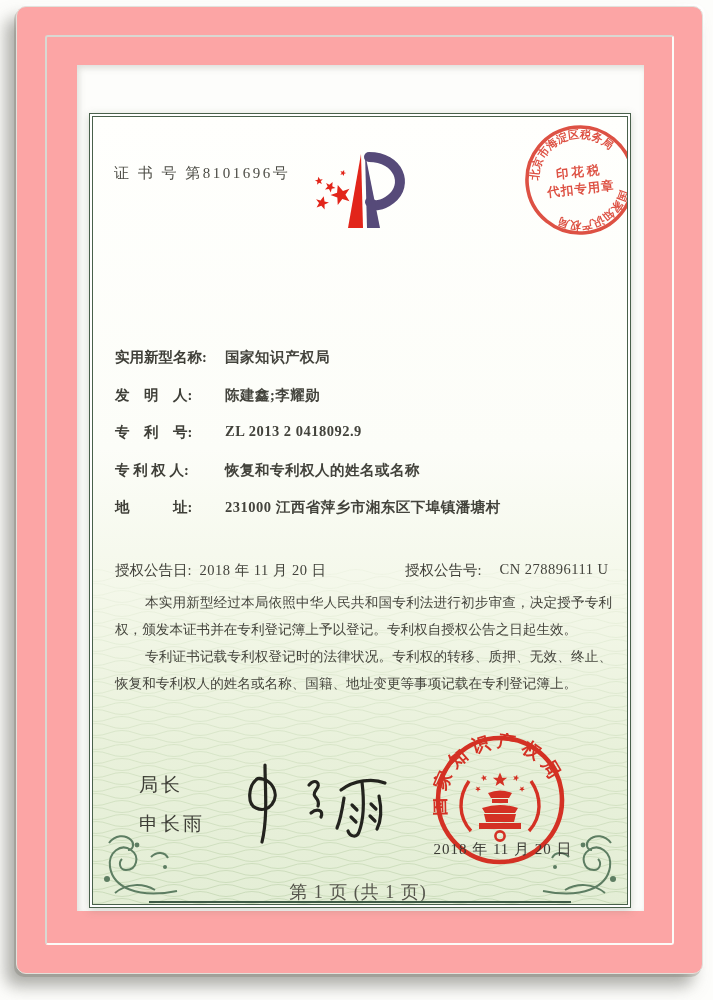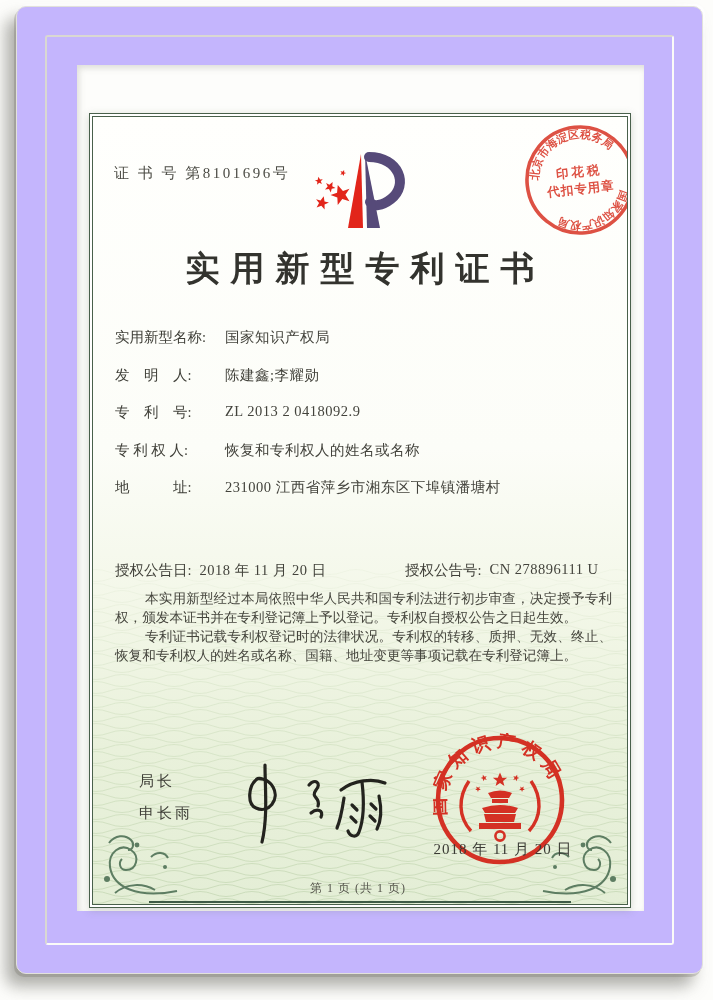--- a/index.html
+++ b/index.html
@@ -1,54 +1,54 @@
 <!DOCTYPE html>
 <html><head>
 <meta charset="utf-8">
 <style>
   html,body{margin:0;padding:0;background:#ffffff;}
   .scene{position:relative;width:713px;height:1000px;background:#fdfdfb;overflow:hidden;
          font-family:"Liberation Serif","DejaVu Serif",serif;}
   
-  .frame{position:absolute;left:16px;top:6px;right:10px;bottom:26px;background:#c4b5fd;
+  .frame{position:absolute;left:16px;top:6px;right:10px;bottom:26px;background:#fca5a5;
          border-radius:10px;border:1px solid #e2e1db;
          box-shadow:-10px 12px 16px rgba(105,105,98,.55), -2px 3px 0 #d8d7d1, 2px -2px 0 #ffffff;}
   .frame-groove{position:absolute;inset:28px;border:2px solid;border-color:#d9d8d2 #fbfbf8 #fbfbf8 #d9d8d2;border-radius:3px;}
   .mat{position:absolute;left:60px;top:58px;right:58px;bottom:62px;background:#fdfdfb;
        box-shadow:inset 2px 3px 6px rgba(140,140,128,.28);}
   
   .paper{position:absolute;left:88px;top:112px;width:540px;height:793px;border:1px solid #49604b;
          box-shadow:0 2px 8px rgba(110,120,100,.3);background:#fff;}
   .paper-inner{position:absolute;inset:2px;border:1px solid #49604b;overflow:hidden;
          background:linear-gradient(180deg,#fffffd 0%,#fcfdf8 42%,#f3f7e8 62%,#e9f1db 80%,#e4eed6 100%);}
   .waves{position:absolute;left:0;bottom:0;width:536px;height:336px;pointer-events:none;}
   
   .cert-no{position:absolute;left:21px;top:47px;font-size:15px;letter-spacing:2.5px;color:#4c4c45;}
   .logo{position:absolute;left:200px;top:24px;width:140px;height:115px;}
   .tax-stamp{position:absolute;left:430px;top:6px;width:114px;height:114px;transform:rotate(-6deg);opacity:.88;}
   .title{position:absolute;left:0;right:0;top:129px;text-align:center;font-size:34px;font-weight:600;
          letter-spacing:11px;color:#33332e;text-indent:11px;}
-  .fields{position:absolute;left:22px;right:16px;top:211px;}
+  .fields{position:absolute;left:22px;right:16px;top:231px;font-weight:bold;}
   .field-row{display:flex;height:37.5px;align-items:flex-start;font-size:14.5px;color:#43433c;}
   .field-label{width:110px;flex:none;color:#3f3f38;}
   .field-value{letter-spacing:.5px;}
   .grant-row{position:absolute;left:22px;right:16px;top:444px;display:flex;font-size:14.5px;color:#43433c;}
   .grant-left{width:290px;flex:none;display:flex;text-align:right;}
-  .grant-right{display:flex;}
+  .grant-right{display:flex;gap:10px;}
   .grant-row .field-label{width:auto;margin-right:8px;}
-  .paragraphs{position:absolute;left:22px;right:15px;top:472px;font-size:13.6px;line-height:19px;
+  .paragraphs{position:absolute;left:22px;right:15px;top:472px;font-size:13.6px;line-height:27px;
               color:#45453d;text-align:justify;}
   .paragraphs p{margin:0;text-indent:2.2em;}
-  .sig-block{position:absolute;left:46px;top:655px;font-size:15px;color:#3d3d36;letter-spacing:3px;}
+  .sig-block{position:absolute;left:46px;top:655px;font-size:19px;color:#3d3d36;letter-spacing:3px;}
   .sig-block div{margin-bottom:13px;}
   .sig-svg{position:absolute;left:128px;top:642px;width:182px;height:88px;}
   .office-seal{position:absolute;left:340px;top:616px;width:134px;height:134px;opacity:.92;}
   .seal-date{position:absolute;left:330px;top:723px;width:160px;font-size:15px;color:#3a3a34;
              letter-spacing:1px;z-index:5;text-align:center;}
-  .footer-page{position:absolute;left:0;right:4px;top:763px;text-align:center;font-size:12px;color:#55554c;letter-spacing:1px;}
+  .footer-page{position:absolute;left:0;right:4px;top:763px;text-align:center;font-size:18px;color:#55554c;letter-spacing:1px;}
   .footer-rule{position:absolute;left:56px;right:56px;top:784px;height:4px;
                border-top:2px solid #3e5a46;border-bottom:1px solid #3e5a46;}
   .flourish{position:absolute;top:710px;width:88px;height:78px;}
   .flourish.left{left:2px;}
   .flourish.right{right:2px;transform:scaleX(-1);}
 </style>
 </head>
 <body>
 
 <div class="scene">
@@ -135,21 +135,20 @@
           <text font-size="11" fill="#d93a2b" font-weight="bold">
             <textPath href="#arcTopT" startOffset="4">北京市海淀区税务局</textPath>
           </text>
           <text font-size="11" fill="#d93a2b" font-weight="bold">
             <textPath href="#arcBotT" startOffset="14">国家知识产权局</textPath>
           </text>
           <text x="57" y="53" text-anchor="middle" font-size="12.5" letter-spacing="3" fill="#d93a2b" font-weight="bold">印花税</text>
           <text x="57" y="70" text-anchor="middle" font-size="12.5" letter-spacing="1" fill="#d93a2b" font-weight="bold">代扣专用章</text>
         </svg>
 
-        <div class="title">实用新型专利证书</div>
 
         <div class="fields">
           <div class="field-row">
             <span class="field-label">实用新型名称:</span>
             <span class="field-value">国家知识产权局</span>
           </div>
           <div class="field-row">
             <span class="field-label">发　明　人:</span>
             <span class="field-value">陈建鑫;李耀勋</span>
           </div>

